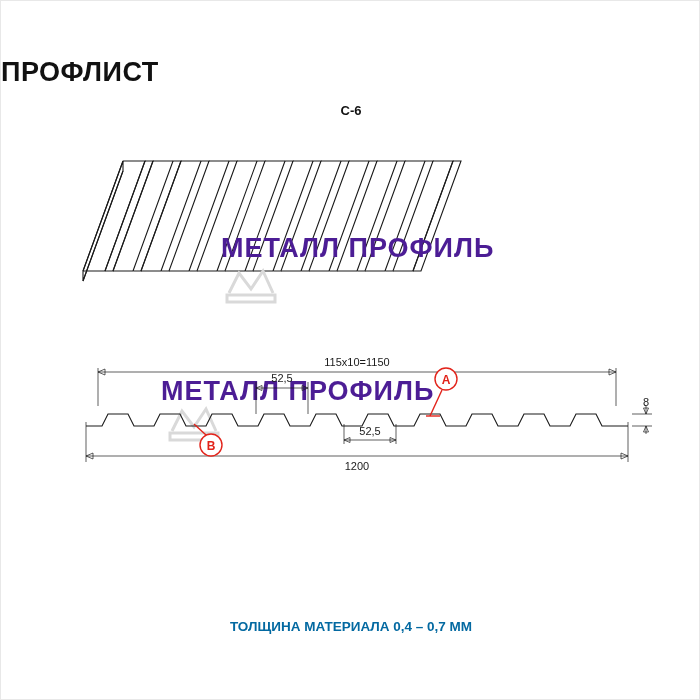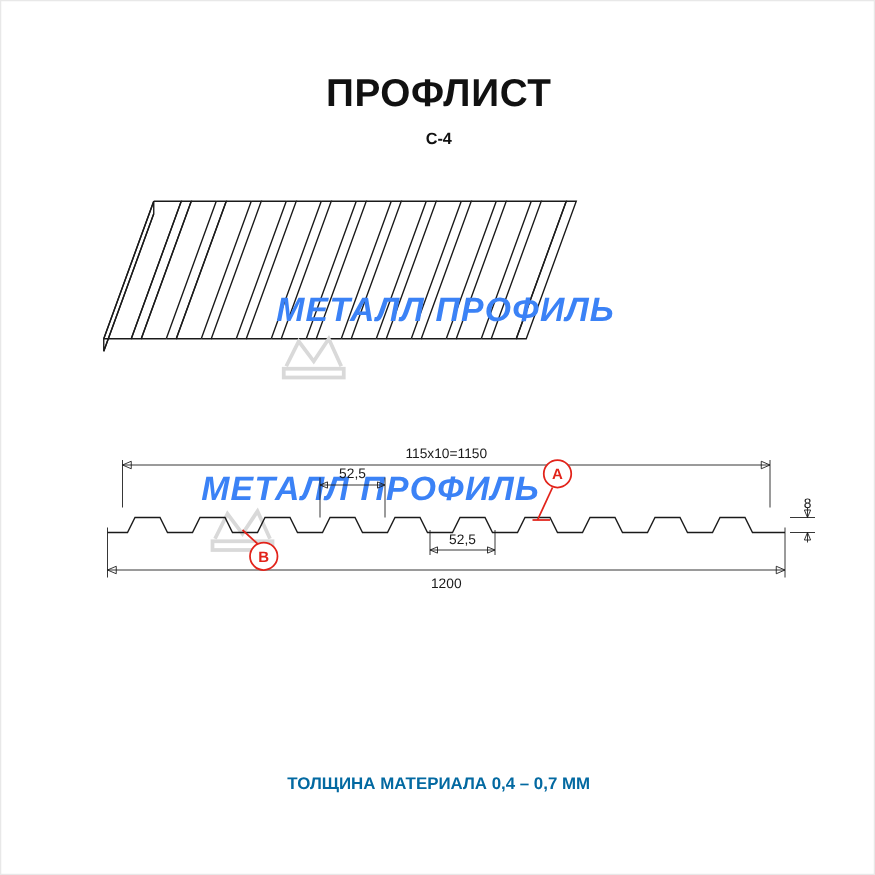--- a/index.html
+++ b/index.html
@@ -19,22 +19,22 @@
     width: 700px;
     height: 700px;
     box-sizing: border-box;
     border: 1px solid #e8e8e8;
   }
   .title {
     position: absolute;
     top: 56px;
     left: 0;
     width: 700px;
-    text-align: center;
-    font-size: 31px;
+    text-align: left;
+    font-size: 27px;
     font-weight: bold;
     letter-spacing: 0.5px;
     color: #111111;
   }
   .subtitle {
     position: absolute;
     top: 102px;
     left: 0;
     width: 700px;
     text-align: center;
@@ -52,25 +52,24 @@
   .section-wrap {
     position: absolute;
     top: 343px;
     left: 55px;
     width: 600px;
     height: 130px;
   }
   .watermark {
     position: absolute;
     pointer-events: none;
-    color: #3b82f6;
+    color: #4c1d95;
     font-weight: bold;
     letter-spacing: 1px;
     white-space: nowrap;
-    font-style: italic;
   }
   .wm1 {
     top: 232px;
     left: 220px;
     font-size: 27px;
   }
   .wm2 {
     top: 375px;
     left: 160px;
     font-size: 27px;
@@ -107,21 +106,21 @@
     font-size: 11px;
     text-anchor: middle;
   }
 </style>
 </head>
 <body>
 
 <div class="page">
 
   <div class="title">ПРОФЛИСТ</div>
-  <div class="subtitle">C-4</div>
+  <div class="subtitle">C-6</div>
 
   <div class="iso-wrap">
     <svg width="580" height="170" viewBox="0 0 580 170">
       <g>
 
         <path class="ln" d="M 62 20 L 22 130 L 22 140 L 62 30 Z"></path>
 
         <path class="ln" d="M 62 20 L 22 130 M 62 30 L 22 140"></path>
 
         <path class="ln" d="M 62 20 L 84 20 L 44 130 L 22 130"></path>

